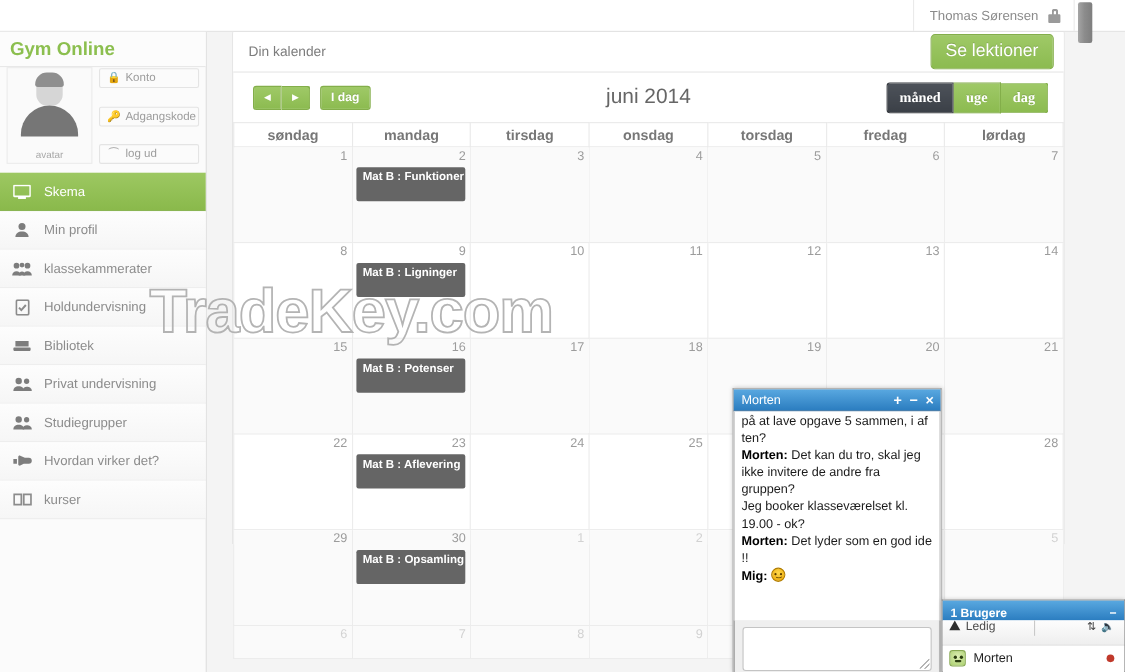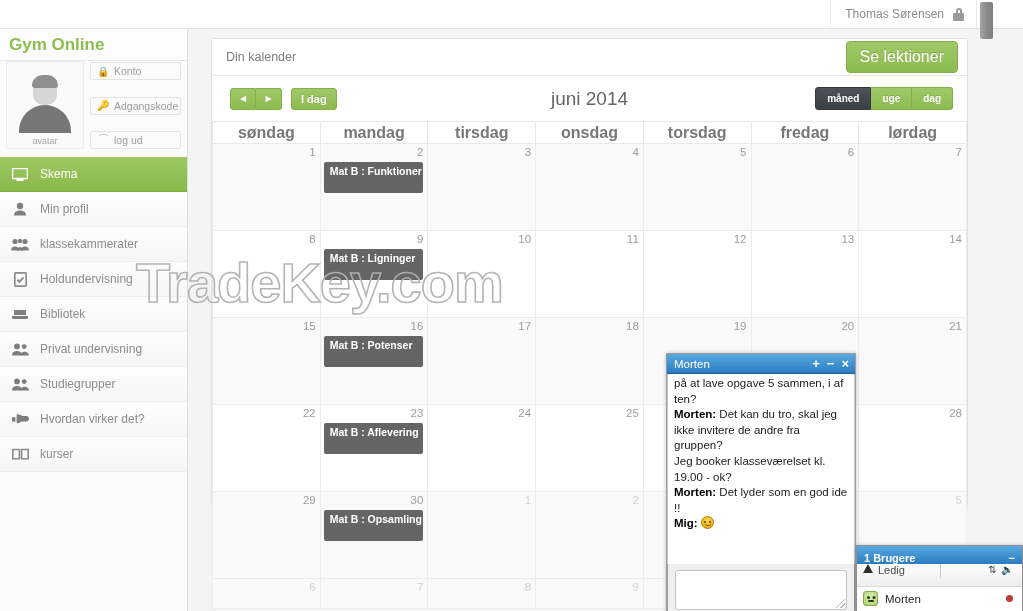--- a/index.html
+++ b/index.html
@@ -76,21 +76,21 @@
     white-space: nowrap;
   }
   .welcome b { color: #8cbf4f; }
   .profile-row {
     display: flex; padding: 0 6px 0 6px; gap: 6px; height: 90px;
   }
   .avatar-box {
     width: 78px; height: 88px;
     background: #fafafa; border: 1px solid #ececec;
     display: flex; flex-direction: column;
-    align-items: center; justify-content: flex-end;
+    align-items: center; justify-content: space-between;
     padding-bottom: 2px;
   }
   .avatar-img {
     width: 60px; height: 64px; position: relative;
   }
   .avatar-img .head {
     position: absolute; left: 50%; transform: translateX(-50%);
     top: 6px; width: 24px; height: 28px;
     background: #d6d6d6; border-radius: 12px 12px 10px 10px;
   }
@@ -132,21 +132,21 @@
     background: linear-gradient(to bottom,#9dc862,#8ab94b);
     color: #ffffff;
     border-bottom: 1px solid #7fae43;
   }
   .nav-item.active .nav-ico svg { stroke: #ffffff; fill: #ffffff; }
   .nav-ico { width: 18px; height: 16px; display: flex; align-items: center; justify-content: center; }
   .nav-ico svg { fill: #7d7d7d; }
 
   
   .main {
-    position: absolute; left: 211px; top: 38px;
+    position: absolute; left: 211px; top: 28px;
     width: 757px; height: 467px;
     background: #ffffff;
     border: 1px solid #e0e0e0;
     border-bottom: none;
     border-radius: 3px 3px 0 0;
   }
   .panel-head {
     height: 37px; border-bottom: 1px solid #e6e6e6;
     display: flex; align-items: center; justify-content: space-between;
     padding: 0 9px 0 14px;
@@ -187,37 +187,38 @@
   }
   .cal-title {
     position: absolute; left: 0; right: 0; text-align: center;
     font-size: 19px; color: #666666; pointer-events: none;
   }
   .view-group {
     position: absolute; right: 14px;
     display: flex;
   }
   .view-btn {
-    font-size: 10px; font-weight: bold; color: #ffffff;
+    font-size: 13px; font-weight: bold; color: #ffffff;
     padding: 5px 11px; cursor: pointer;
     background: linear-gradient(to bottom,#9fc967,#8cbb50);
     border: 1px solid #83ae4a; border-left: none;
     text-shadow: 0 -1px 0 rgba(0,0,0,.15);
+    font-family: Liberation Serif, serif;
   }
   .view-btn:first-child {
     border-radius: 3px 0 0 3px; border-left: 1px solid #3d4148;
     background: linear-gradient(to bottom,#4d525a,#3b4047);
     border-color: #34383e;
   }
   .view-btn:last-child { border-radius: 0 3px 3px 0; }
 
   
   .cal-grid { width: 100%; border-collapse: collapse; table-layout: fixed; }
   .cal-grid th {
-    height: 22px; font-size: 16px; color: #777777; font-weight: bold;
+    height: 22px; font-size: 13px; color: #777777; font-weight: bold;
     border: 1px solid #e9e9e9; background: #ffffff;
   }
   .cal-grid td {
     height: 87px; vertical-align: top;
     border: 1px solid #ececec;
     padding: 2px 4px 0 3px;
     position: relative;
   }
   .cal-grid td.alt { background: #fafafa; }
   .cal-grid td.other { background: #fafafa; }

